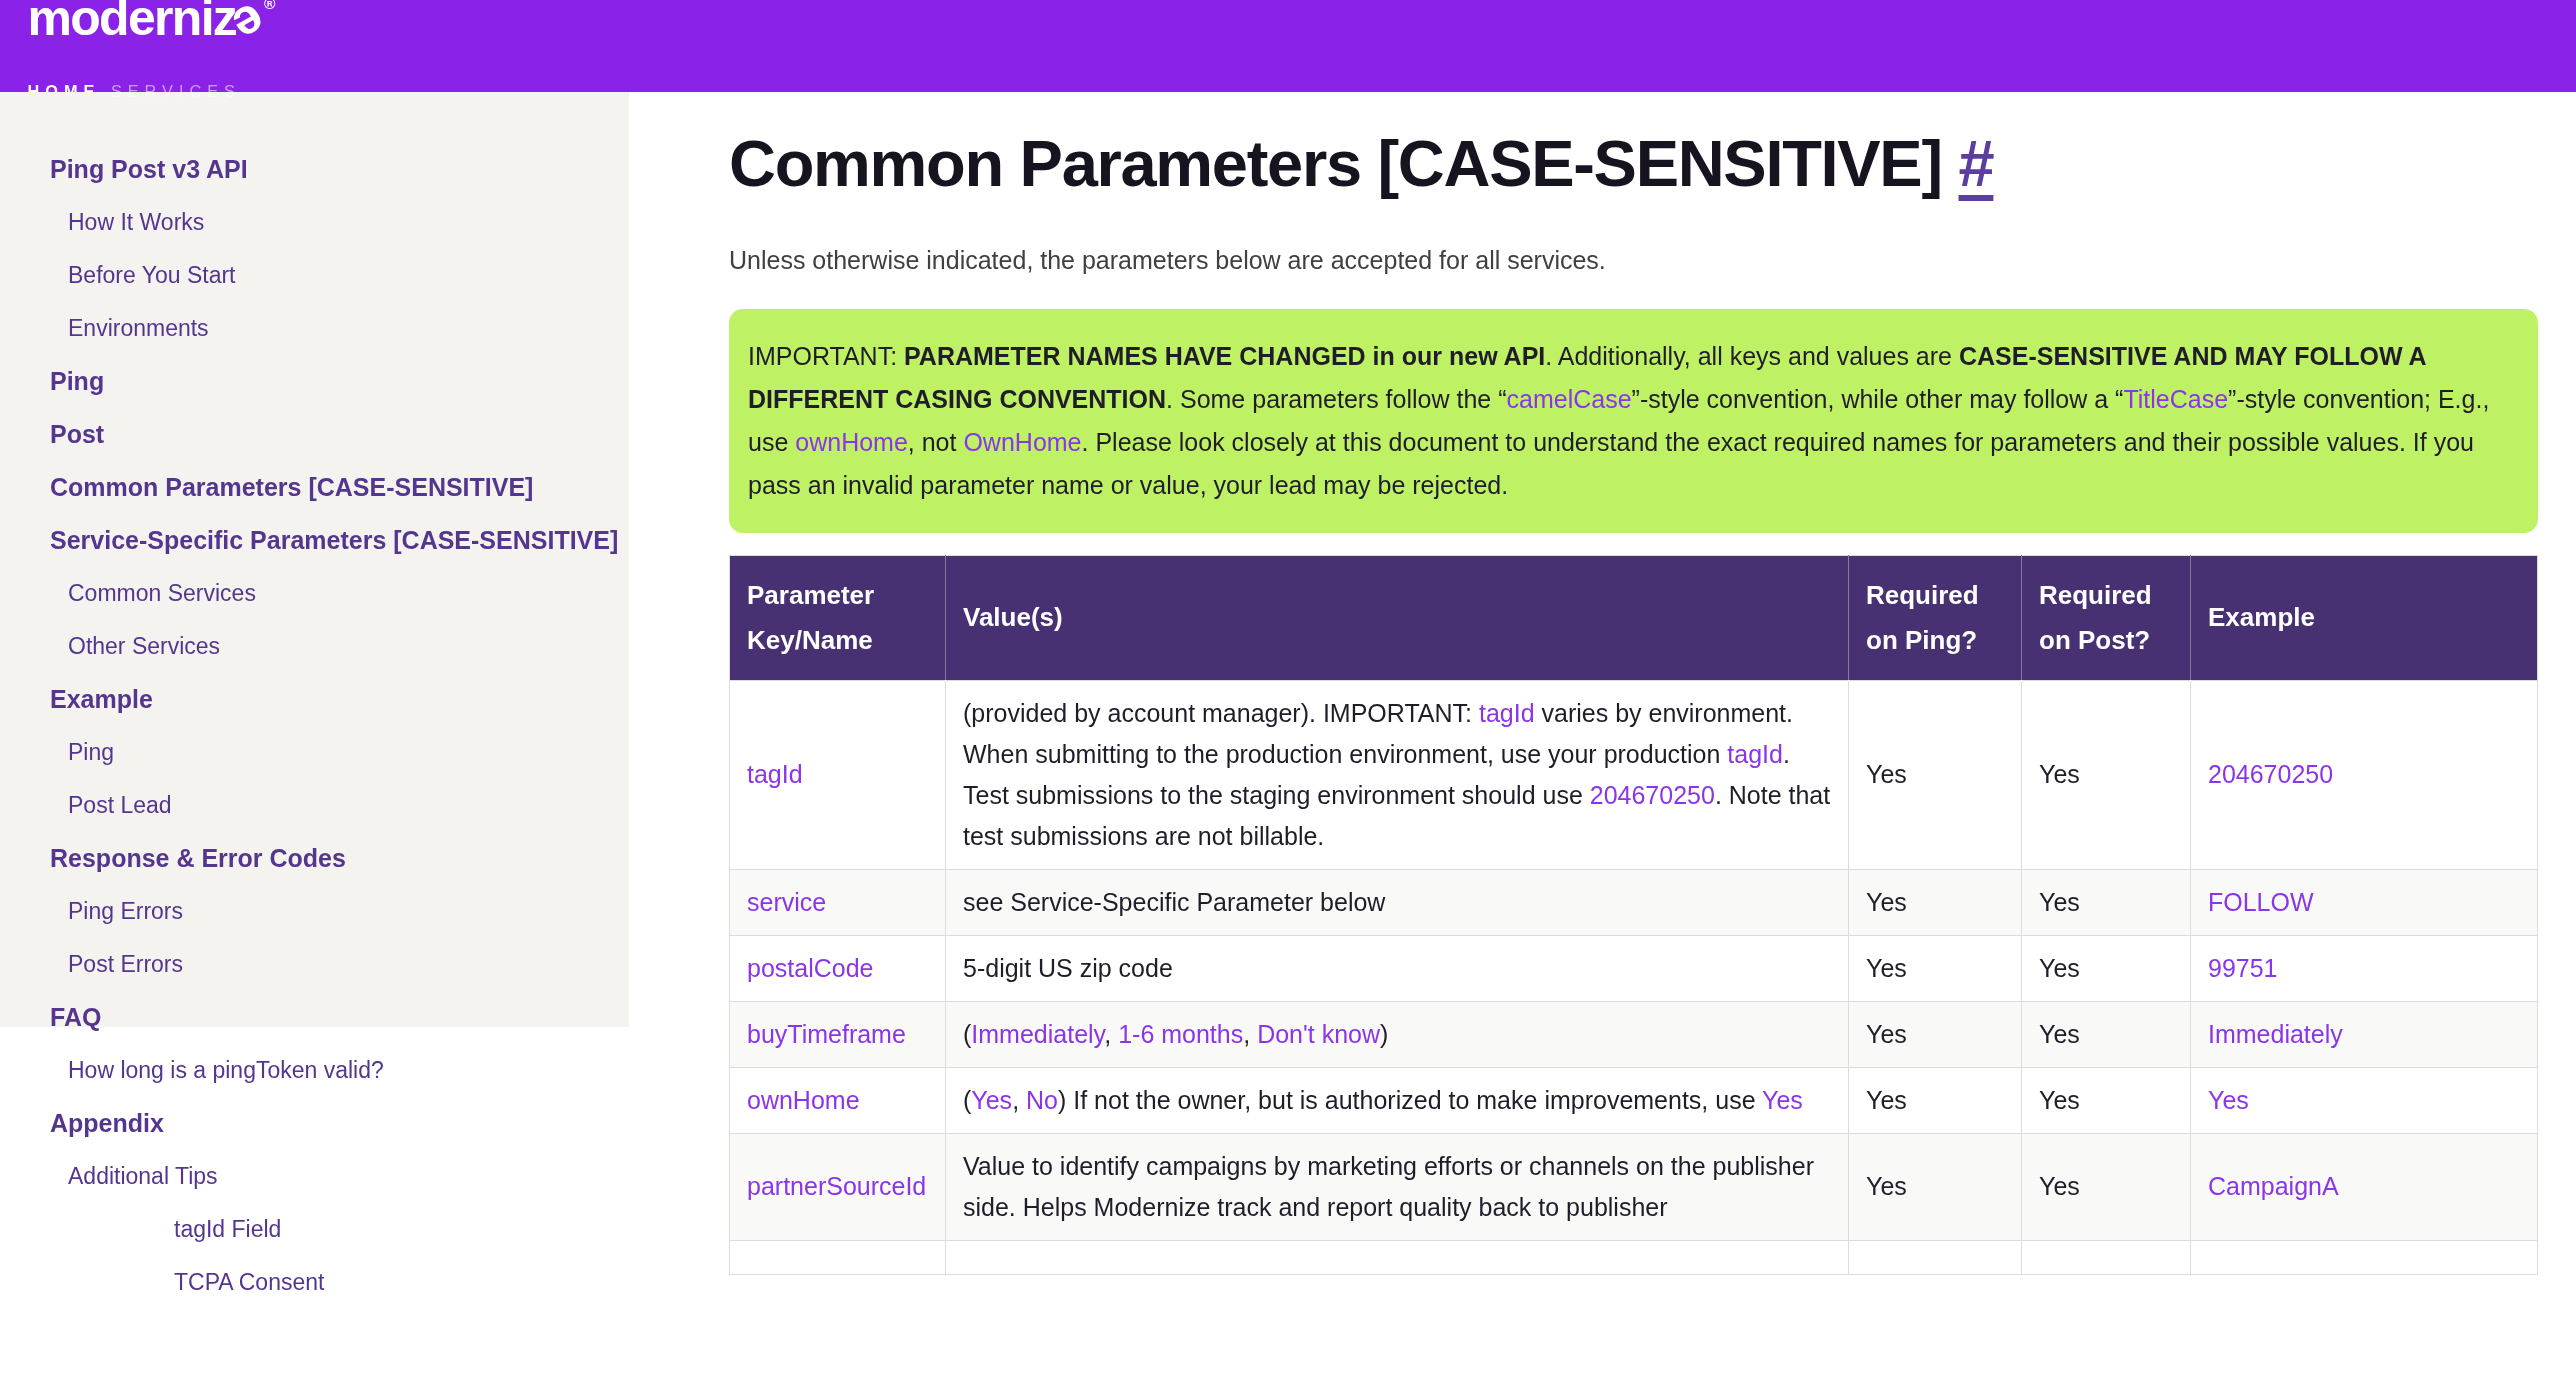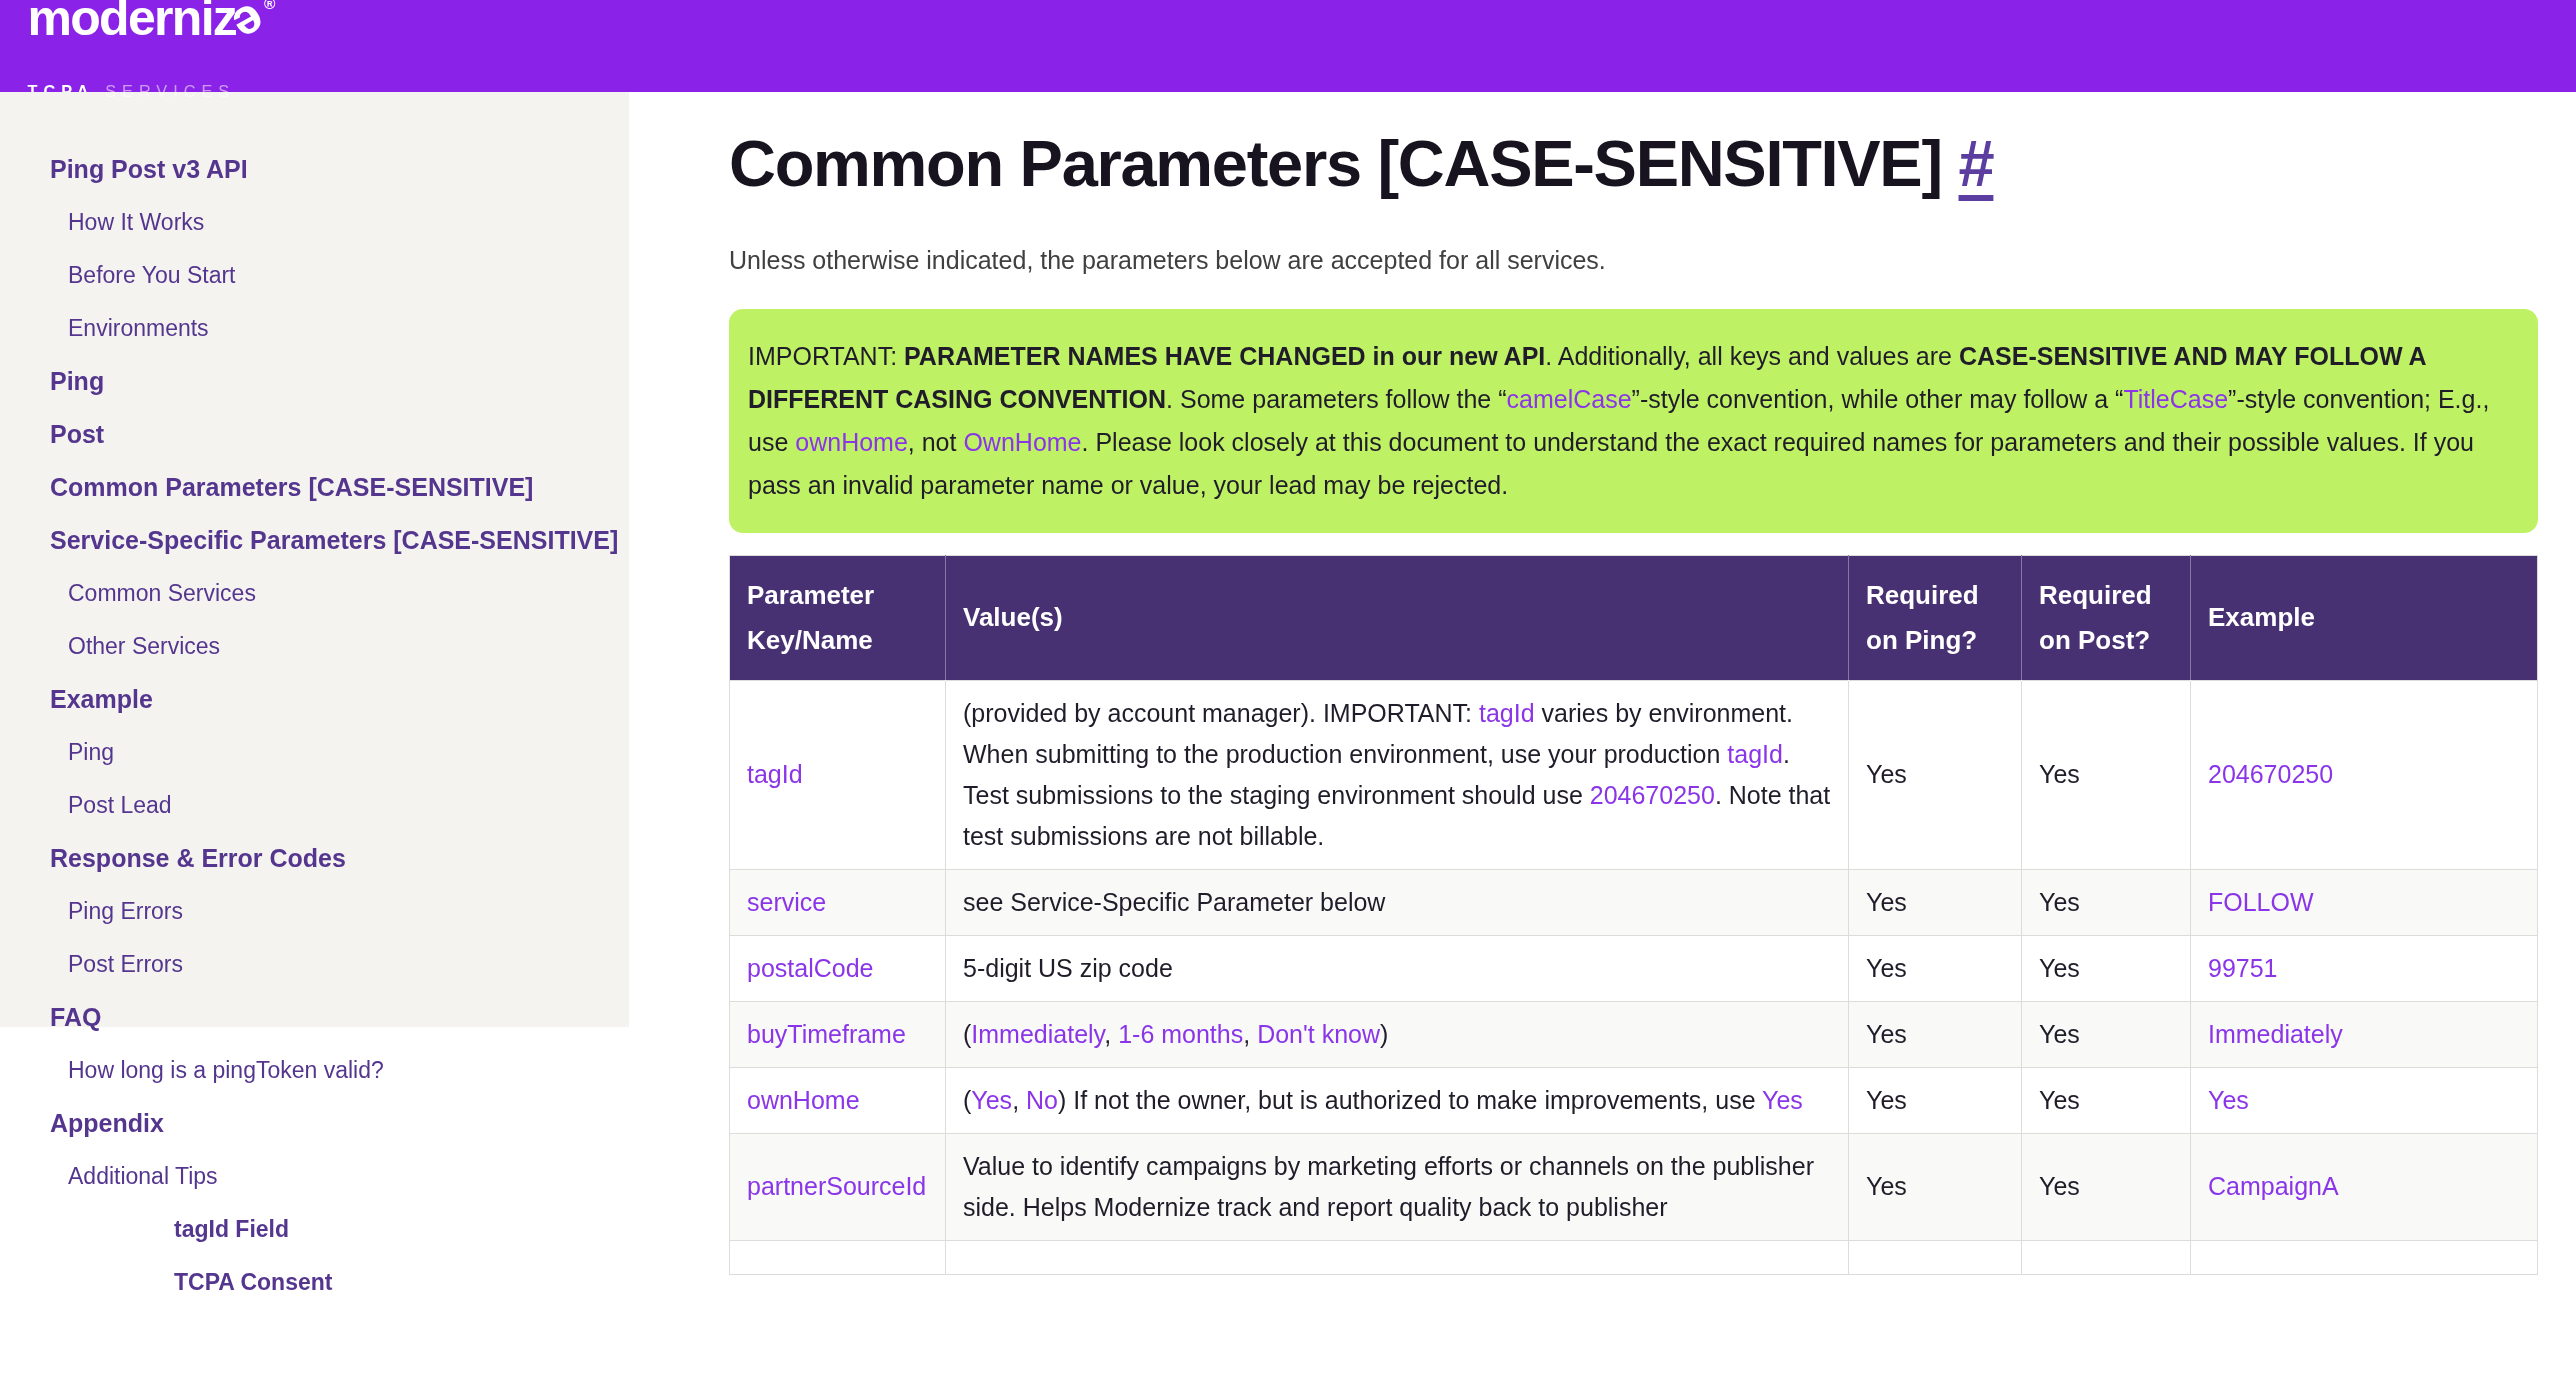--- a/index.html
+++ b/index.html
@@ -64,21 +64,21 @@
   .nav-item {
     display: block;
     color: #54368f;
     text-decoration: none;
     margin-bottom: 28px;
     line-height: 25px;
     cursor: pointer;
   }
   .nav-item.lvl1 { padding-left: 50px;  font-size: 25px; font-weight: bold; }
   .nav-item.lvl2 { padding-left: 68px; font-size: 23px; font-weight: normal; }
-  .nav-item.lvl3 { padding-left: 174px; font-size: 23px; font-weight: bold; }
+  .nav-item.lvl3 { padding-left: 174px; font-size: 23px; font-weight: normal; }
 
   
   .main {
     flex: 1;
     padding: 36px 38px 0 100px;
     background: #ffffff;
   }
   h1.page-title {
     font-size: 65px;
     font-weight: 800;
@@ -146,21 +146,21 @@
 </head>
 <body>
 
 <header class="app-header">
   <div class="logo">
     <div class="logo-word">
         <span>moderniz</span>
         <span class="logo-e">e</span>
         <span class="logo-reg">®</span>
       </div>
-    <div class="logo-sub"><span class="sub-bold">TCPA</span> <span class="sub-light">SERVICES</span></div>
+    <div class="logo-sub"><span class="sub-bold">HOME</span> <span class="sub-light">SERVICES</span></div>
   </div>
 </header>
 
 <div class="layout">
   <aside class="sidebar">
     <nav>
         <a class="nav-item lvl1">Ping Post v3 API</a>
         <a class="nav-item lvl2">How It Works</a>
         <a class="nav-item lvl2">Before You Start</a>
         <a class="nav-item lvl2">Environments</a>

